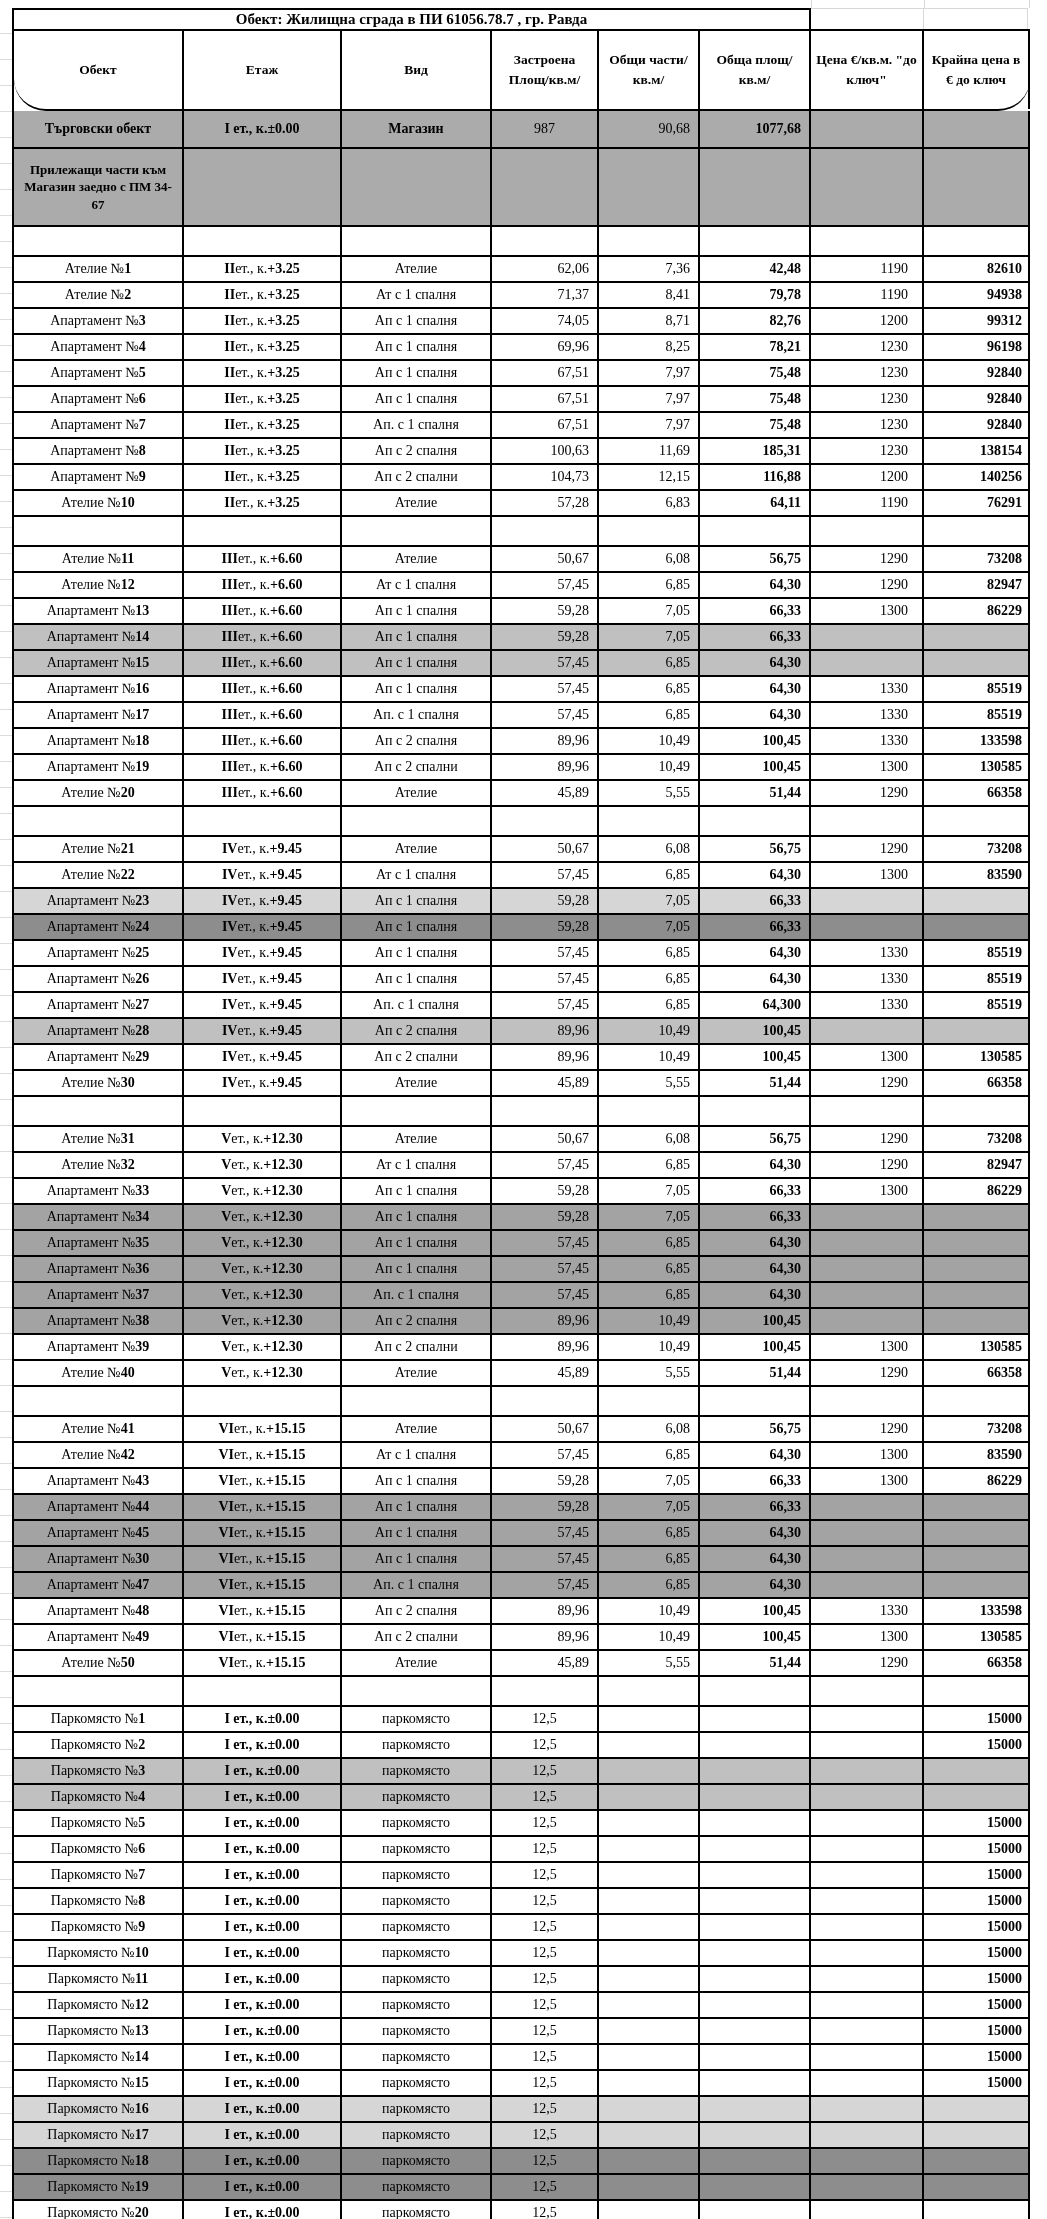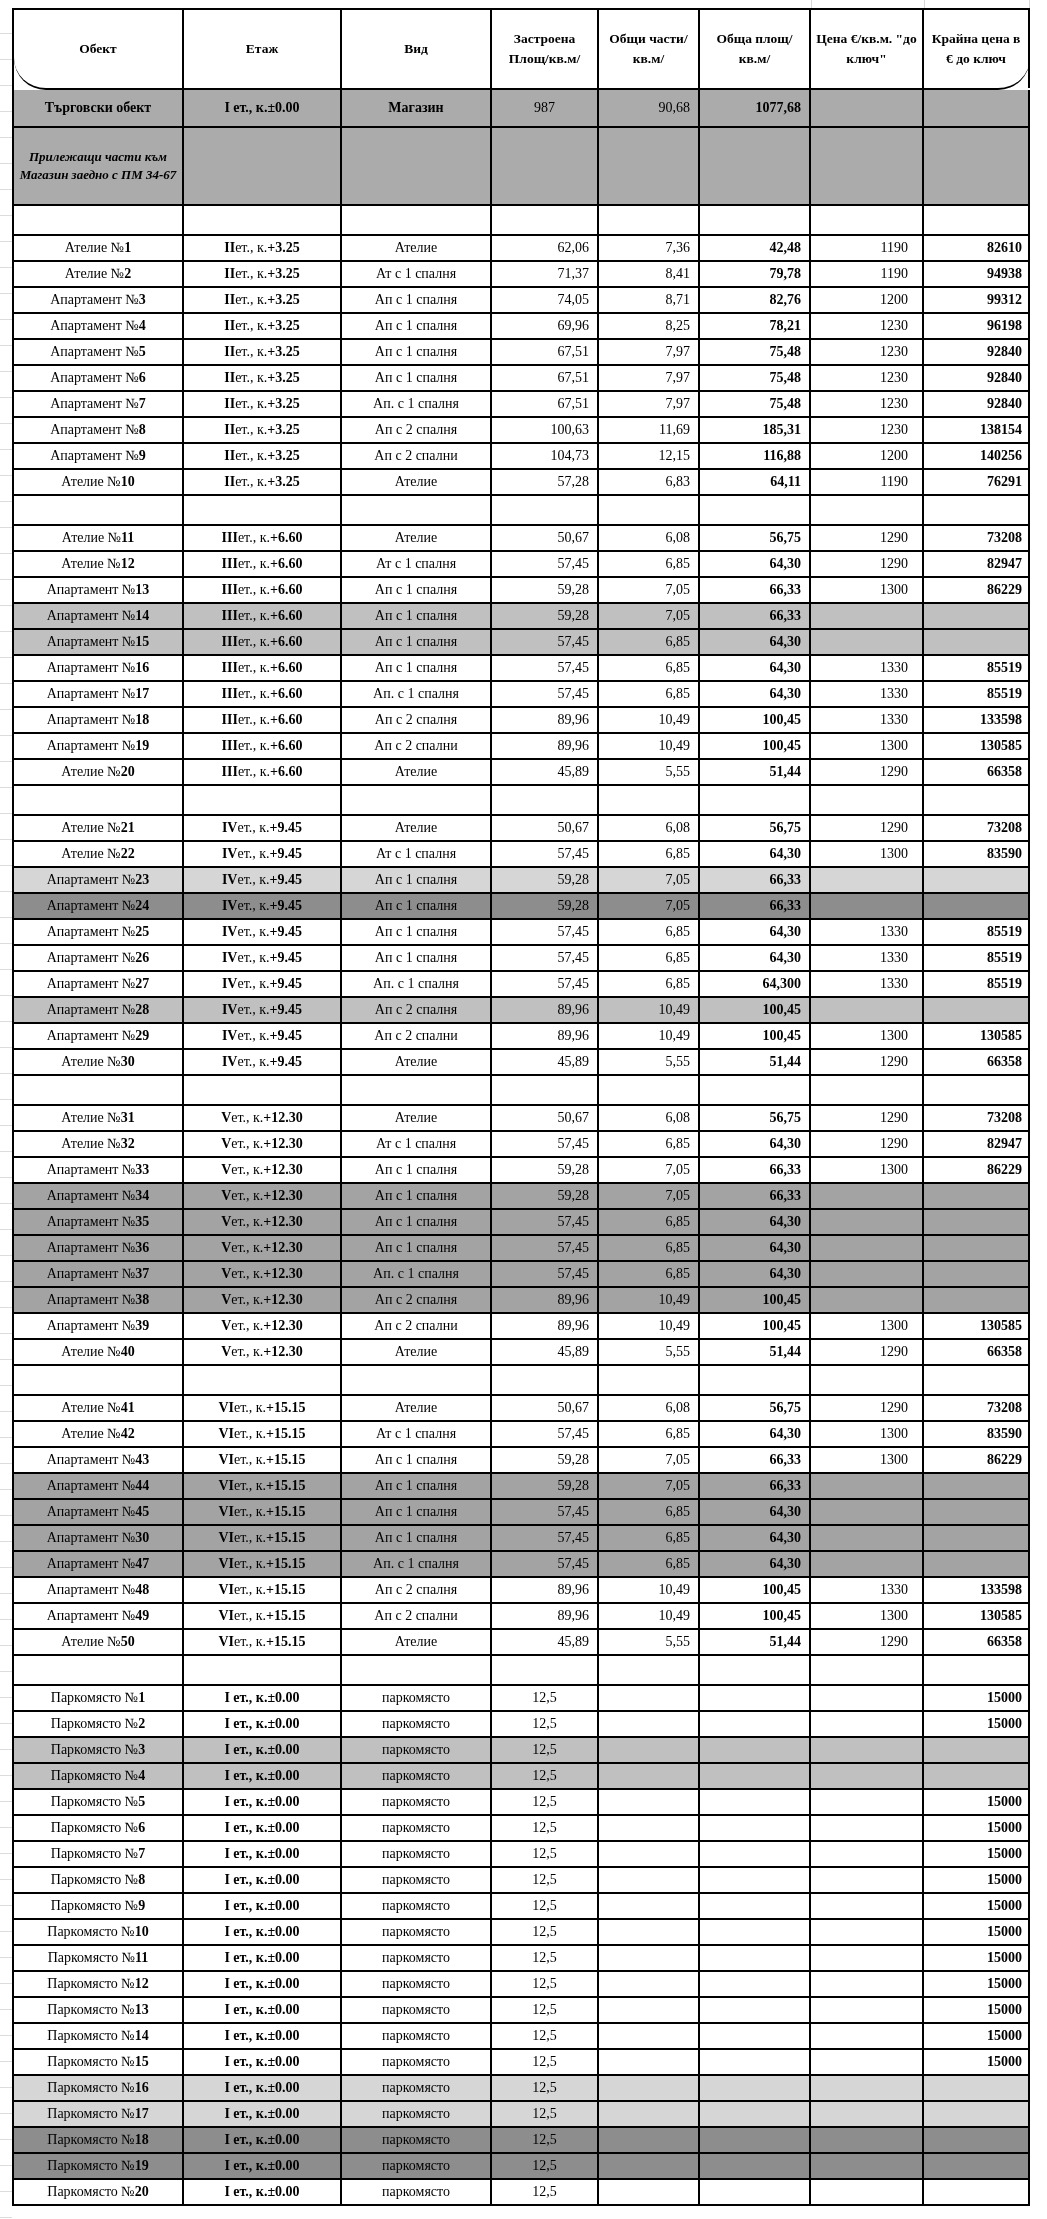--- a/index.html
+++ b/index.html
@@ -22,21 +22,21 @@
     display:flex;align-items:center;justify-content:center;
     font-weight:bold;font-size:15px;background:#fff;
   }
   .ghost{box-sizing:border-box;background:#fff;border-right:1px solid #d8d8d8;border-top:1px solid #d8d8d8;}
   .g1{width:113px;} .g2{width:104px;}
 
   .grid{width:1016px;border-left:2px solid #000;border-top:2px solid #000;}
   .row{display:flex;border-bottom:2px solid #000;height:24px;background:#fff;}
   .row.hdr{height:78px;border-radius:32px;}
   .row.shop{height:36px;}
-  .row.annex{height:76px;font-style:italic;}
+  .row.annex{height:76px;}
   .row.spacer{height:28px;}
 
   .c{
     box-sizing:border-box;border-right:2px solid #000;height:100%;
     display:flex;align-items:center;overflow:hidden;font-size:14px;white-space:nowrap;
   }
   .c b{font-weight:bold;}
   .c0{width:170px;justify-content:center;}
   .c1{width:158px;justify-content:center;}
   .c2{width:150px;justify-content:center;}
@@ -73,20 +73,25 @@
 <body>
 
 <div class="sheet">
   <div class="gutter-left"></div>
 
   <div class="tbl">
     <div class="tick t1"></div>
     <div class="tick t2"></div>
     <div class="tick t3"></div>
 
+    <div class="title-row">
+      <div class="title-cell">Обект: Жилищна сграда в ПИ 61056.78.7 , гр. Равда</div>
+      <div class="ghost g1"></div>
+      <div class="ghost g2"></div>
+    </div>
 
     <div class="grid">
       <div class="row hdr">
         <div class="c c0">Обект</div>
         <div class="c c1">Етаж</div>
         <div class="c c2">Вид</div>
         <div class="c c3">Застроена Площ/кв.м/</div>
         <div class="c c4">Общи части/ кв.м/</div>
         <div class="c c5">Обща площ/ кв.м/</div>
         <div class="c c6">Цена €/кв.м. "до ключ"</div>

